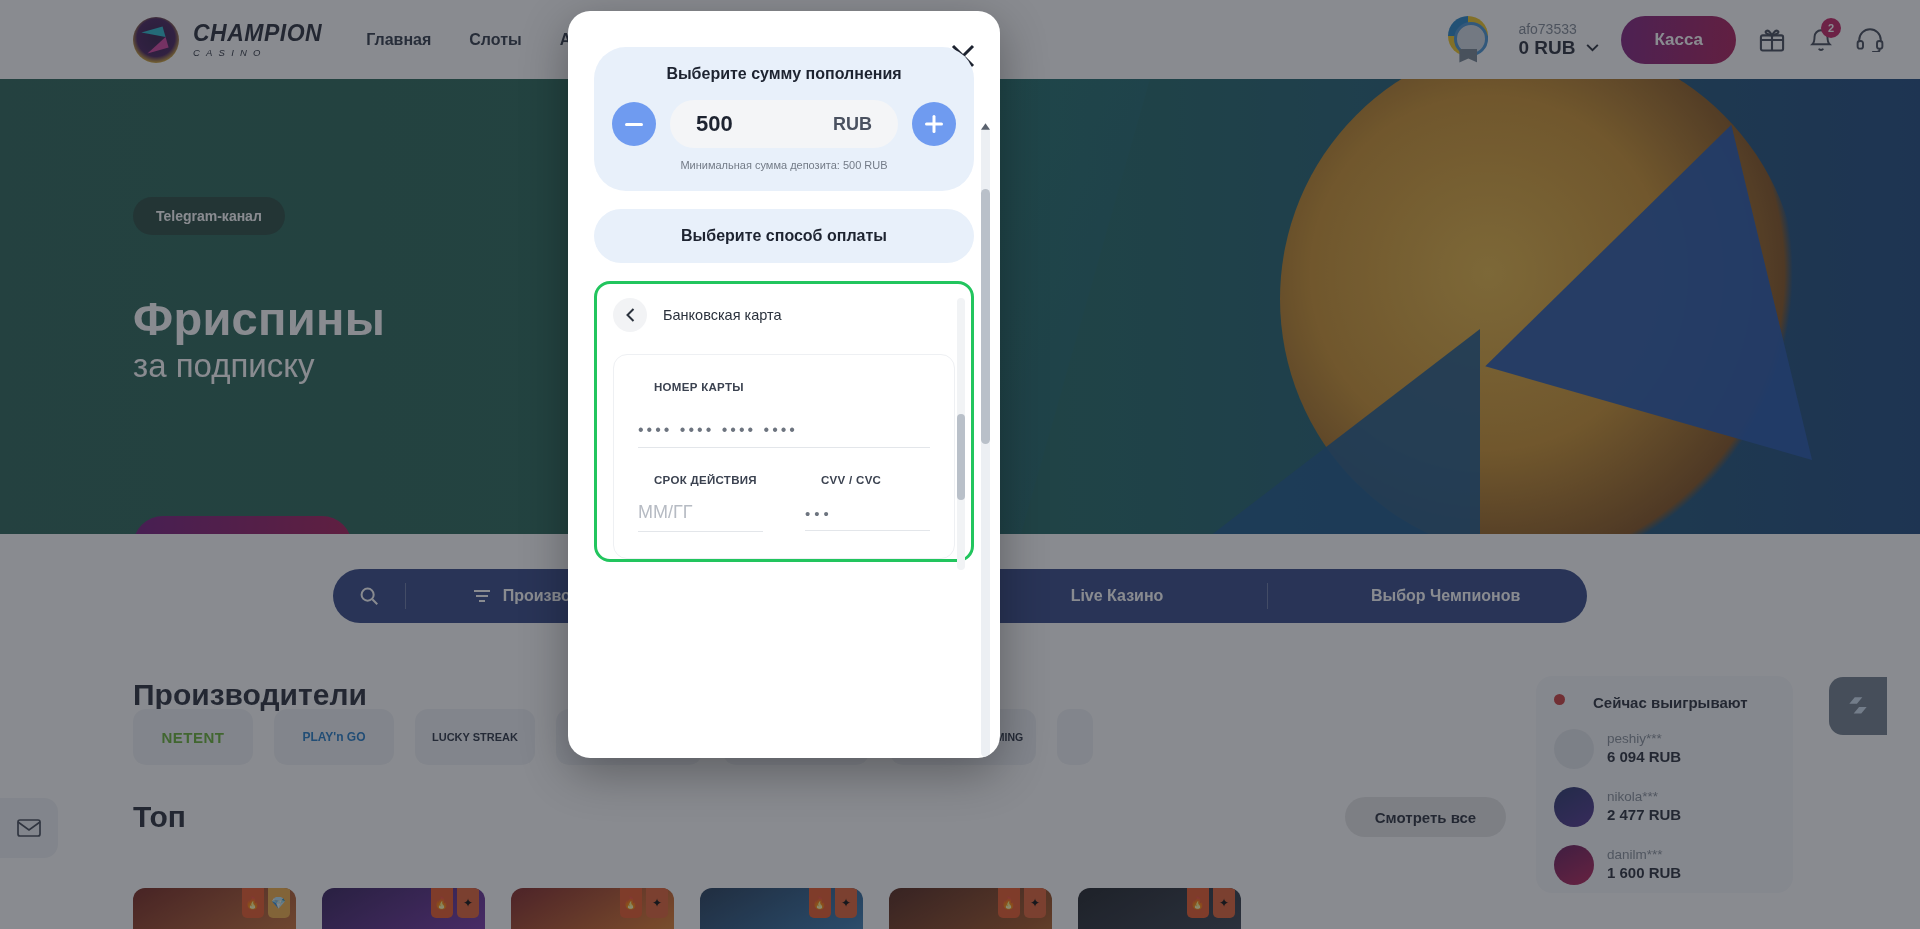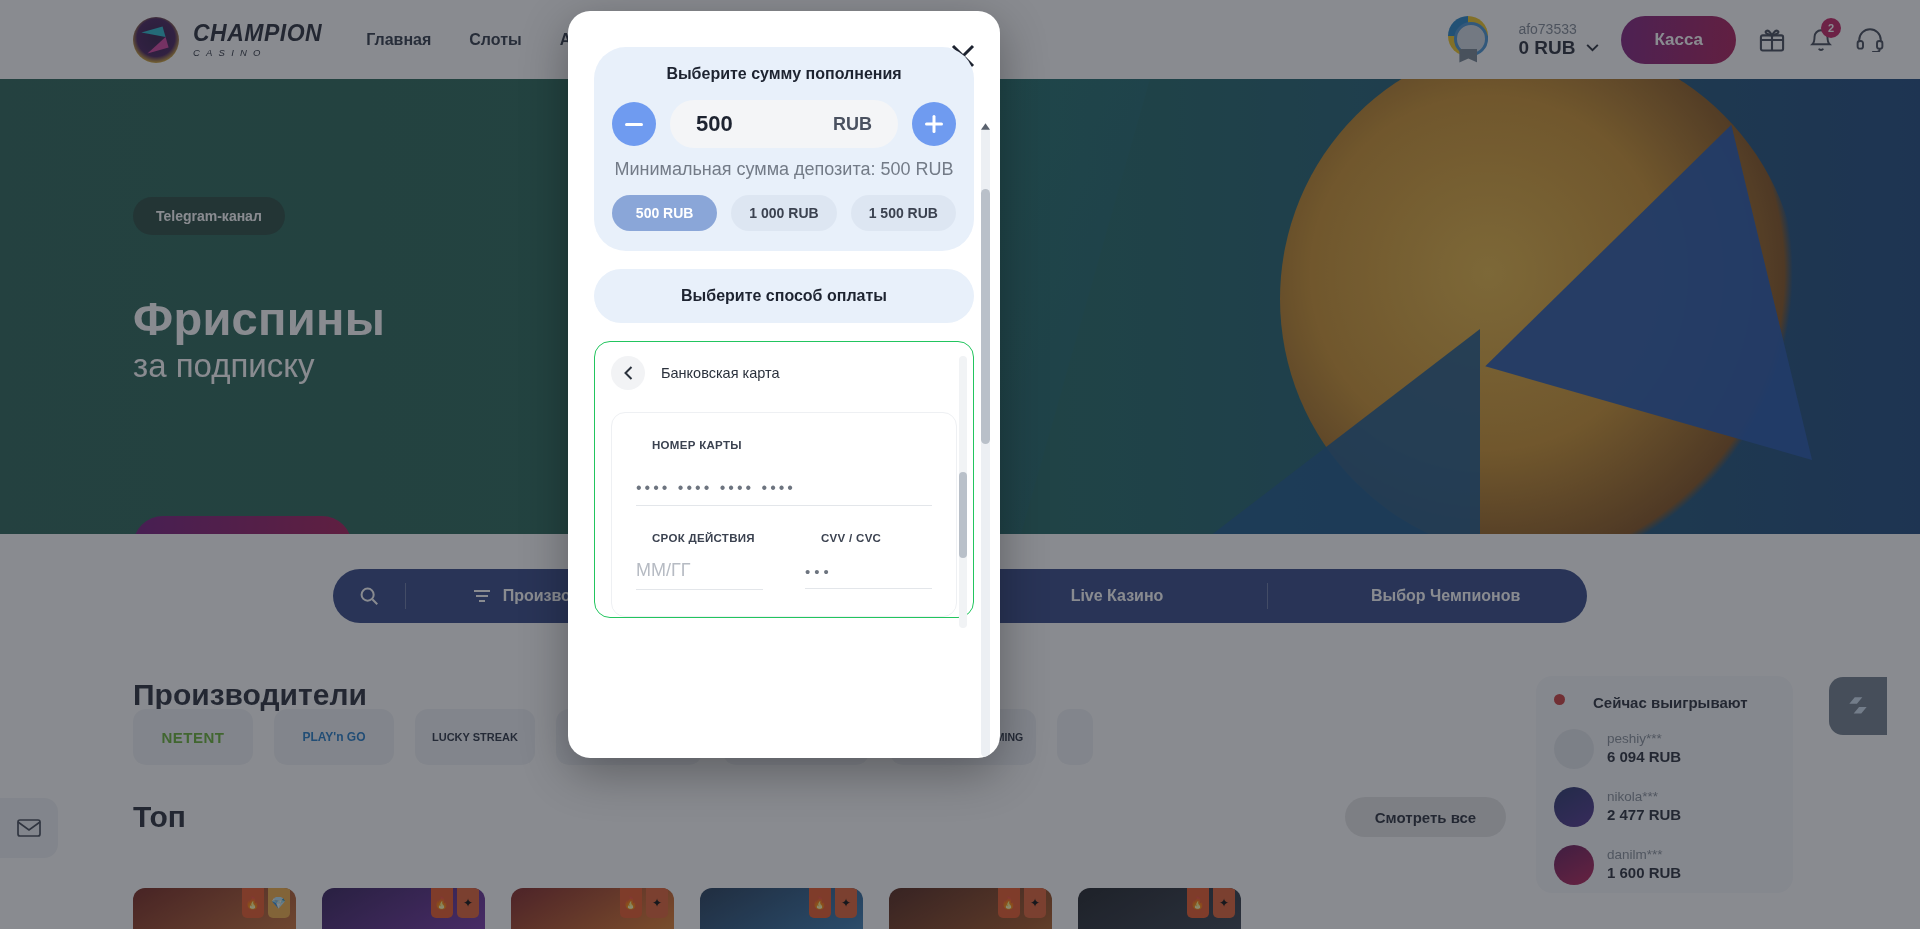--- a/index.html
+++ b/index.html
@@ -218,39 +218,39 @@
     width: 44px; height: 44px; border-radius: 50%; border: none; cursor: pointer;
     background: #6f9bf0; color: #fff; font-size: 26px; line-height: 0;
     display: flex; align-items: center; justify-content: center; flex: none;
   }
   .amount-box {
     flex: 1; max-width: 244px; height: 48px; background: #f4f5f7; border-radius: 24px;
     display: flex; align-items: center; justify-content: space-between; padding: 0 26px;
   }
   .amount-val { font-size: 22px; font-weight: 700; color: #1d2330; }
   .amount-cur { font-size: 18px; font-weight: 700; color: #4a5160; }
-  .min-note { text-align: center; font-size: 18px; color: #737b87; margin-top: 11px; }
+  .min-note { text-align: center; font-size: 11px; color: #737b87; margin-top: 11px; }
   .chips { display: flex; gap: 14px; justify-content: center; margin-top: 15px; }
   .chip {
     flex: 1; height: 36px; border-radius: 18px; border: none; cursor: pointer;
     background: #dde6f2; color: #3b4250; font-size: 14px; font-weight: 700;
   }
   .chip.active { background: #8aa6d8; color: #fff; }
 
   .pm-row { display: flex; gap: 13px; justify-content: center; margin-top: 16px; }
   .pm {
     width: 104px; height: 56px; border-radius: 14px; background: #fff; border: 2px solid transparent;
     display: flex; align-items: center; justify-content: center; gap: 6px; cursor: pointer;
   }
   .pm.ghost { background: #f1f3f6; }
   .pm.selected { border-color: #3aa63a; }
   .pm-text { font-size: 11.5px; font-weight: 700; color: #3b4250; line-height: 1.2; }
 
   .card-white {
-    background: #fff; border-radius: 16px; border: 1px solid #22c55e;
+    background: #fff; border-radius: 16px; border: 3px solid #22c55e;
     padding: 14px 16px 0 16px; margin-bottom: 10px; position: relative;
   }
   .cw-head { display: flex; align-items: center; gap: 16px; }
   .back-circle {
     width: 34px; height: 34px; border-radius: 50%; background: #f2f3f5; border: none; cursor: pointer;
     display: flex; align-items: center; justify-content: center; flex: none;
   }
   .cw-title { font-size: 14.5px; color: #2b323d; }
   .inner-form {
     margin-top: 22px; border: 1px solid #eef0f3; border-radius: 14px; padding: 26px 24px 26px 24px;
@@ -507,25 +507,20 @@
             <span class="amount-cur">RUB</span>
           </div>
           <button class="step-btn">
             <svg width="18" height="18" viewBox="0 0 18 18" fill="#fff">
               <rect y="7.5" width="18" height="3" rx="1.5"></rect>
                 <rect x="7.5" width="3" height="18" rx="1.5"></rect>
             </svg>
           </button>
         </div>
         <div class="min-note">Минимальная сумма депозита: 500 RUB</div>
-        <div class="chips">
-          <button class="chip active">500 RUB</button>
-          <button class="chip">1 000 RUB</button>
-          <button class="chip">1 500 RUB</button>
-        </div>
       </div>
 
       <div class="card-blue" style="padding-bottom:18px">
         <div class="card-title">Выберите способ оплаты</div>
       </div>
 
       <div class="card-white">
         <div class="inner-track">
           <div class="ithumb"></div>
         </div>

